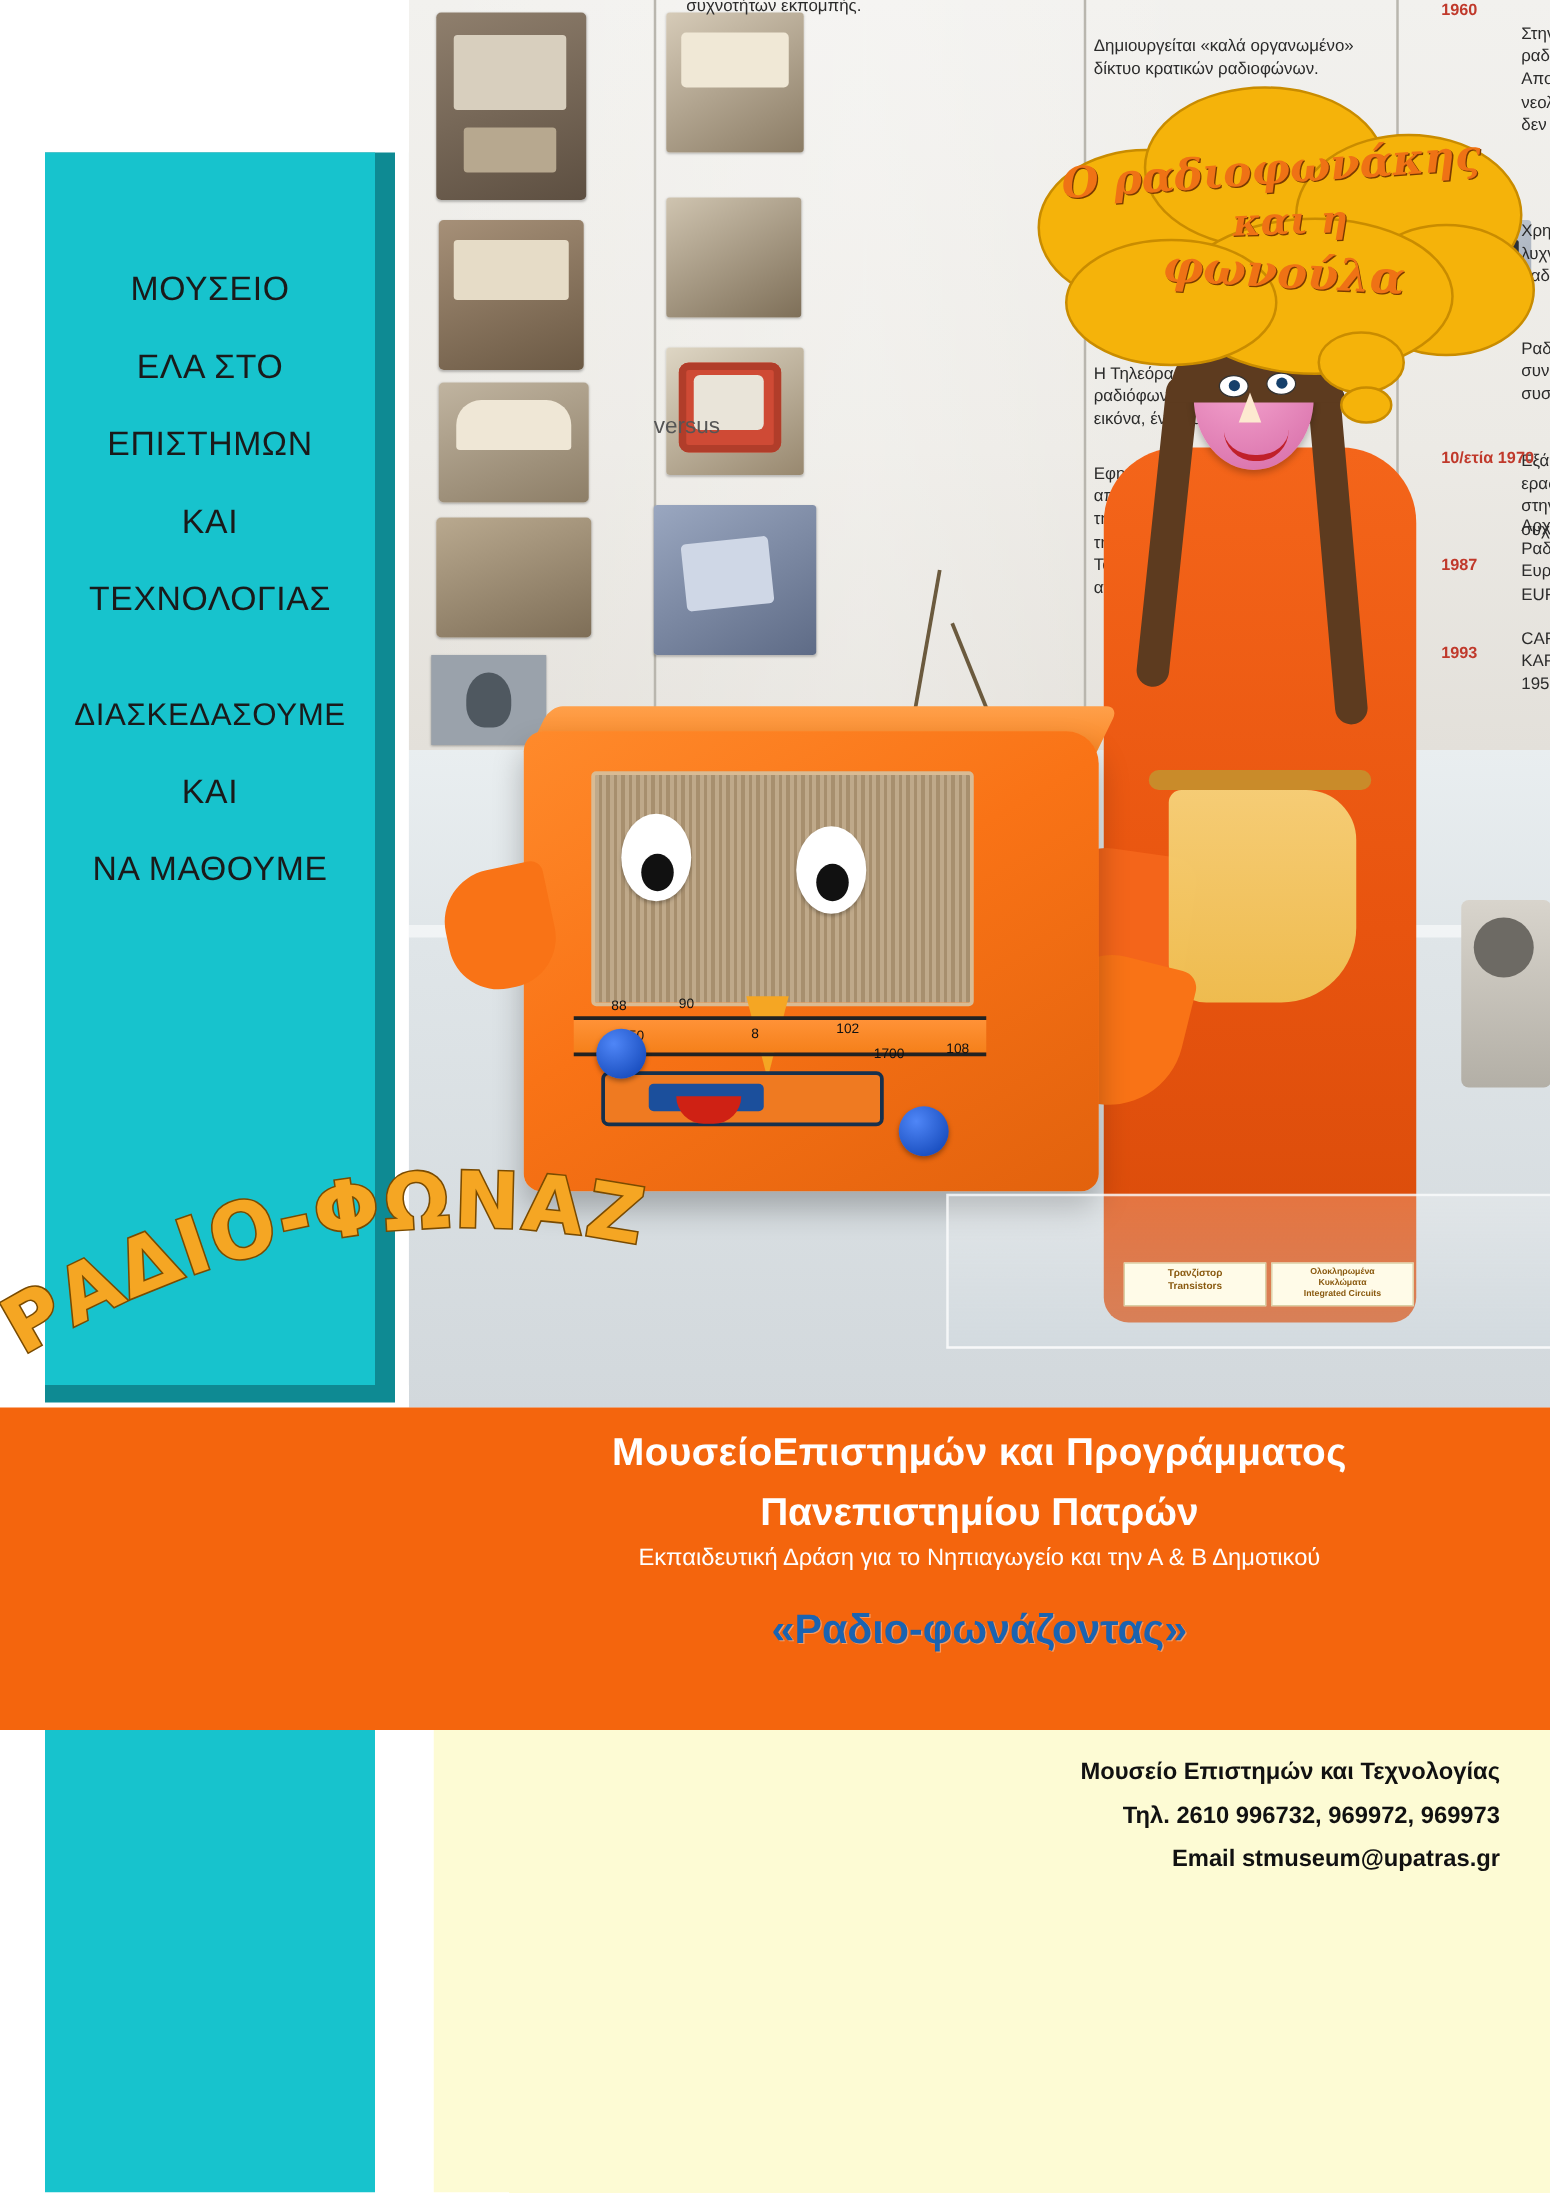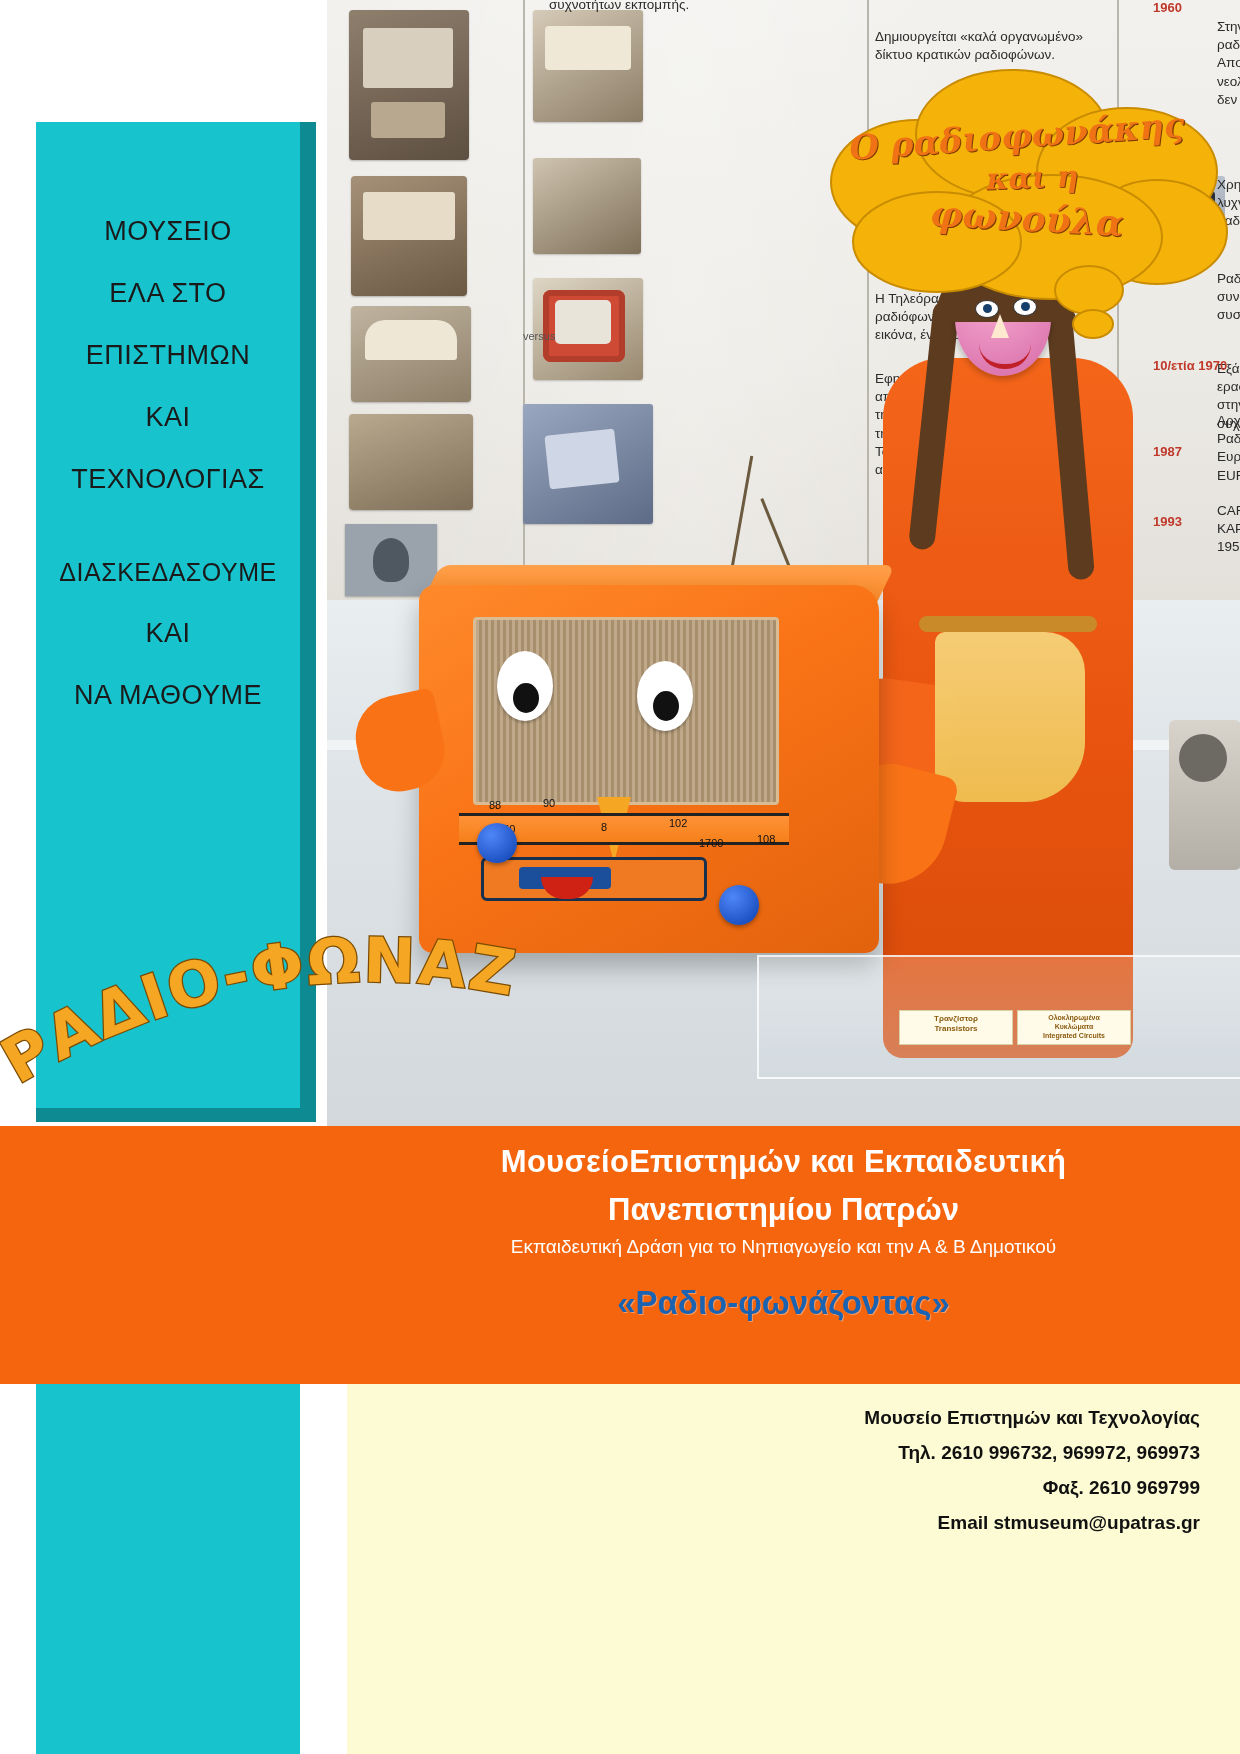--- a/index.html
+++ b/index.html
@@ -70,21 +70,21 @@
   .mi3{left:206px;top:278px;width:110px;height:102px;background:linear-gradient(150deg,#ded6c4,#98886f);}
   .tv-icon{
     position:absolute;left:216px;top:290px;width:82px;height:72px;background:#cf4a35;border-radius:8px;
     box-shadow:inset 0 0 0 6px #b13d2a;
   }
   .tv-icon:before{content:"";position:absolute;left:12px;top:10px;width:56px;height:44px;background:#e9e4d9;border-radius:5px;}
   .mi4{left:196px;top:404px;width:130px;height:120px;background:linear-gradient(150deg,#9aa7c0,#5e6b86);}
   .mi4:before{content:"";position:absolute;left:24px;top:28px;width:70px;height:54px;background:#cfd7e6;border-radius:4px;transform:rotate(-6deg);}
 
   .versus{
-    position:absolute;left:196px;top:330px;font-size:11px;color:#555;
+    position:absolute;left:196px;top:330px;font-size:18px;color:#555;
   }
 
   
   .chip-img{
     position:absolute;left:812px;top:176px;width:86px;height:70px;
     background:linear-gradient(150deg,#cfd6e0,#9aa3b0);border-radius:3px;
   }
   .chip-img:before{content:"";position:absolute;left:10px;top:14px;width:26px;height:38px;background:#2a2f36;border-radius:3px;}
   .chip-img:after{content:"";position:absolute;left:46px;top:16px;width:12px;height:34px;background:#2a2f36;border-radius:2px;box-shadow:18px 0 0 #2a2f36;}
 
@@ -533,29 +533,28 @@
         <path id="arcPath" d="M 10,180 Q 240,40 500,90"></path>
       </defs>
       <text class="wm-text">
         <textPath href="#arcPath" startOffset="0">ΡΑΔΙΟ-ΦΩΝΑΖΟΝΤΑΣ</textPath>
       </text>
     </svg>
   </div>
 
   <div class="orange-band"></div>
   <div class="ob-inner">
-    <div class="ob-t1">ΜουσείοΕπιστημών και Εκπαιδευτική</div>
+    <div class="ob-t1">ΜουσείοΕπιστημών και Προγράμματος</div>
     <div class="ob-t2">Πανεπιστημίου Πατρών</div>
     <div class="ob-t3">Εκπαιδευτική Δράση για το Νηπιαγωγείο και την Α &amp; Β Δημοτικού</div>
     <div class="ob-t4">«Ραδιο-φωνάζοντας»</div>
   </div>
 
   <div class="footer-left"></div>
   <div class="footer-teal"></div>
   <div class="footer-right"></div>
   <div class="footer-text">
     <div>Μουσείο Επιστημών και Τεχνολογίας</div>
     <div>Τηλ. 2610 996732, 969972, 969973</div>
-    <div>Φαξ. 2610 969799</div>
     <div>Email stmuseum@upatras.gr</div>
   </div>
 
 </div>
 
 </body></html>

